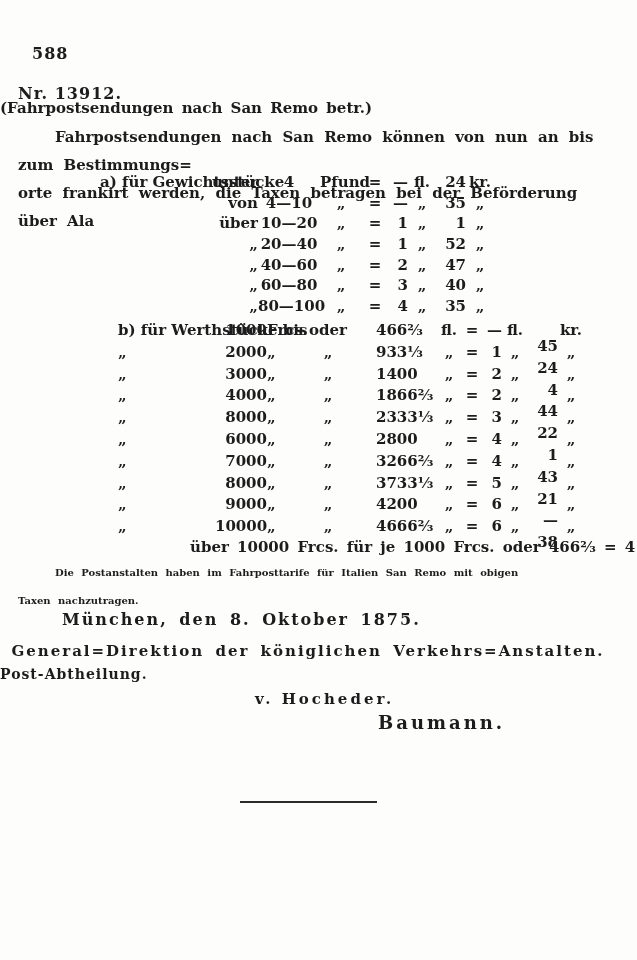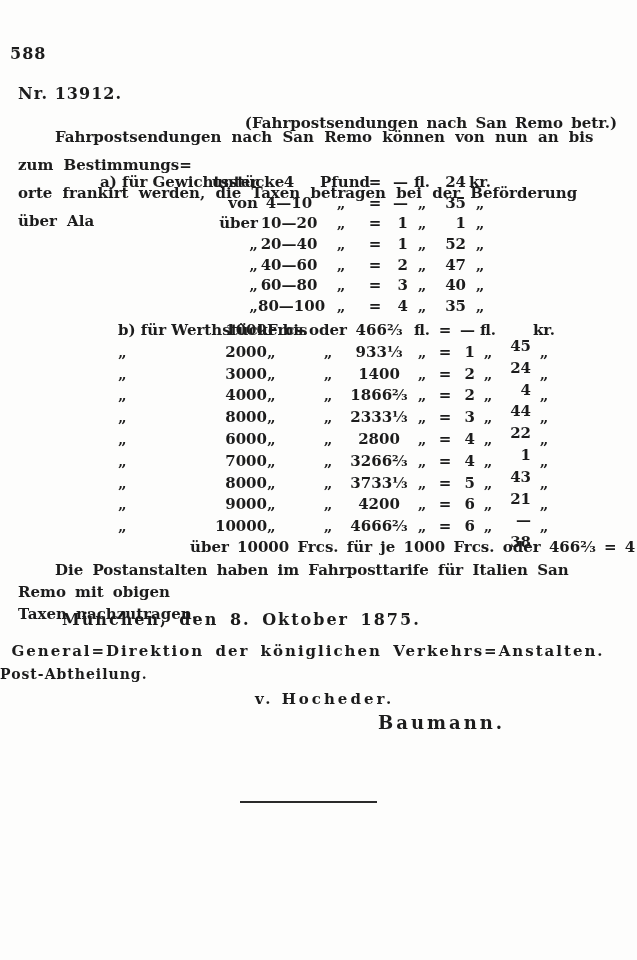--- a/index.html
+++ b/index.html
@@ -8,23 +8,23 @@
     background:#f6f6f4;
     font-family:"DejaVu Serif", serif;
     color:#1c1c1c;
   }
   .page{
     position:relative;width:637px;height:960px;
     background:#fdfdfc;overflow:hidden;
     font-weight:bold;
   }
   .abs{position:absolute;white-space:nowrap;}
-  .page-number{left:10px;top:44px;font-size:16px;letter-spacing:1px;}
+  .page-number{left:32px;top:44px;font-size:16px;letter-spacing:1px;}
   .doc-number{left:18px;top:84px;font-size:16px;letter-spacing:1px;}
-  .subject{left:7px;top:99px;width:610px;text-align:right;font-size:15px;word-spacing:3px;margin-top:15px;}
+  .subject{left:0;top:99px;width:610px;text-align:left;font-size:15px;word-spacing:3px;}
   .intro{left:18px;top:123px;width:585px;font-size:15px;line-height:28px;word-spacing:5px;white-space:normal;}
   .intro .ind{display:inline-block;width:37px;}
   
   .tableA{left:100px;top:172px;font-size:15px;}
   .tableA .trow{height:20.7px;line-height:20.7px;}
   .c{display:inline-block;white-space:pre;vertical-align:top;}
   .tableA .pre{width:112px;text-align:left;}
   .tableA .qual{width:46px;text-align:right;}
   .tableA .range{width:62px;text-align:center;}
   .tableA .unit{width:42px;text-align:center;}
@@ -33,29 +33,29 @@
   .tableA .flm{width:28px;text-align:center;}
   .tableA .krv{width:30px;text-align:right;}
   .tableA .krm{width:28px;text-align:center;}
   
   .tableB{left:118px;top:320px;font-size:15px;}
   .tableB .trow{height:21.8px;line-height:21.8px;}
   .tableB .pre{width:97px;text-align:left;}
   .tableB .frcs{width:52px;text-align:right;}
   .tableB .frcsm{width:40px;text-align:left;}
   .tableB .oder{width:42px;text-align:center;}
-  .tableB .gul{width:60px;text-align:center;}
+  .tableB .gul{width:60px;text-align:left;margin-left:27px;}
   .tableB .gulm{width:26px;text-align:center;}
   .tableB .eq{width:20px;text-align:center;}
   .tableB .flv{width:20px;text-align:right;}
   .tableB .flm{width:26px;text-align:center;}
   .tableB .krv{width:30px;text-align:right;margin-top:16px;}
   .tableB .krm{width:26px;text-align:center;}
   .over-line{left:190px;top:538px;font-size:15px;word-spacing:3px;}
-  .closing{left:18px;top:559px;width:592px;font-size:15px;line-height:22px;word-spacing:4px;white-space:normal;}
+  .closing{left:18px;top:559px;width:592px;font-size:10px;line-height:28px;word-spacing:4px;white-space:normal;}
   .closing .ind{display:inline-block;width:37px;}
   .dateline{left:62px;top:610px;font-size:16px;letter-spacing:2px;word-spacing:4px;}
   .authority{left:0;top:642px;width:616px;text-align:center;font-size:15px;letter-spacing:2px;word-spacing:4px;}
   .department{left:0;top:666px;width:637px;text-align:left;font-size:14px;letter-spacing:1px;}
   .signer1{left:255px;top:690px;font-size:15px;letter-spacing:3px;}
   .signer2{left:378px;top:712px;font-size:18px;letter-spacing:3px;}
   .signer3{left:462px;top:739px;font-size:15px;letter-spacing:3px;}
   .rule{left:240px;top:801px;width:137px;height:0;border-top:2px solid #2a2a2a;}
 </style>
 </head>

